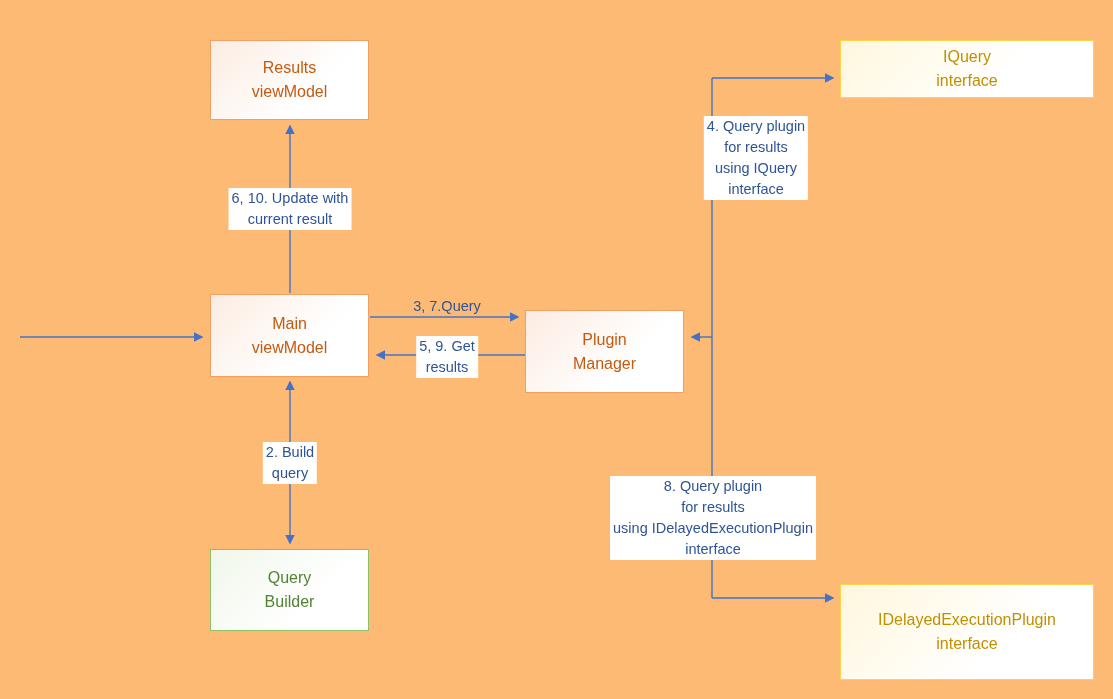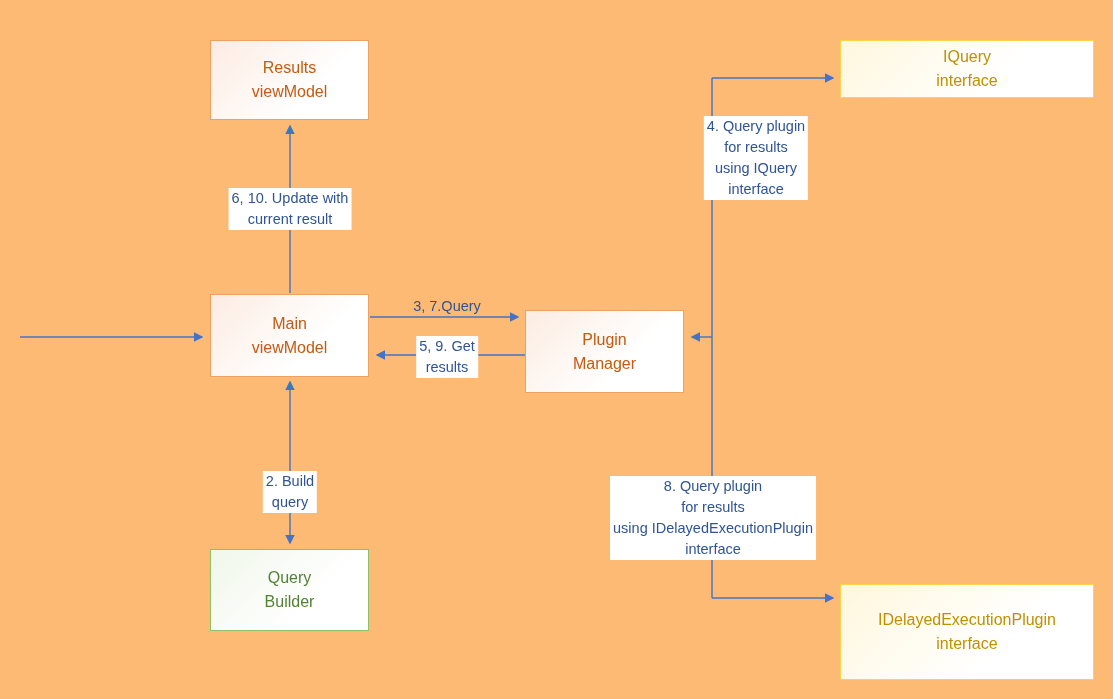--- a/index.html
+++ b/index.html
@@ -127,21 +127,21 @@
 
 
   <div class="arrow-label" style="left:290px; top:209px;text-align:center;">6, 10. Update with
 current result</div>
 
   <div class="arrow-label no-bg" style="left:447px; top:306px;">3, 7.Query</div>
 
   <div class="arrow-label" style="left:447px; top:357px;">5, 9. Get
 results</div>
 
-  <div class="arrow-label" style="left:290px; top:463px;margin-top:29px;">2. Build
+  <div class="arrow-label" style="left:290px; top:463px;">2. Build
 query</div>
 
   <div class="arrow-label" style="left:756px; top:158px;">4. Query plugin
 for results
 using IQuery
 interface</div>
 
   <div class="arrow-label" style="left:713px; top:518px;text-align:center;">8. Query plugin
 for results
 using IDelayedExecutionPlugin

